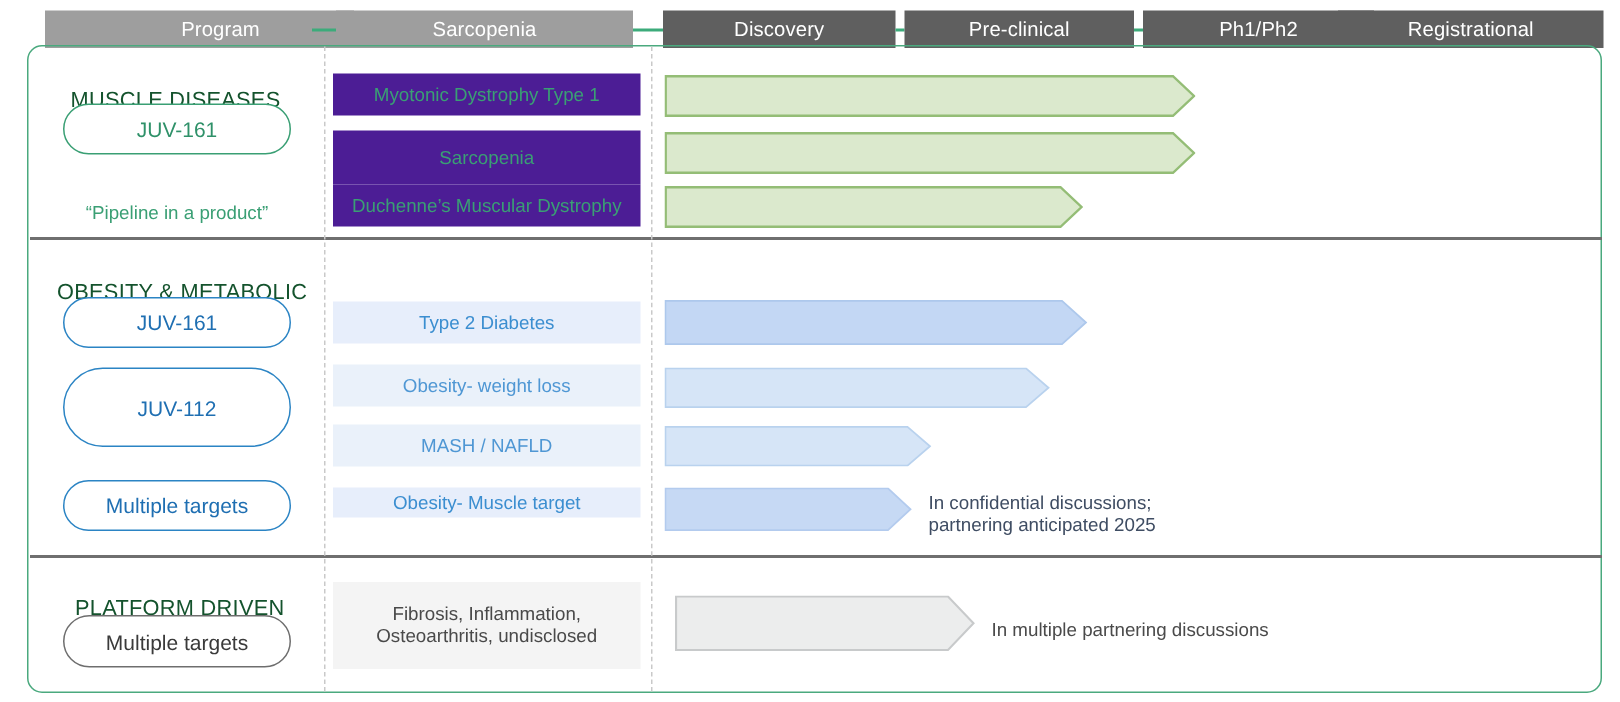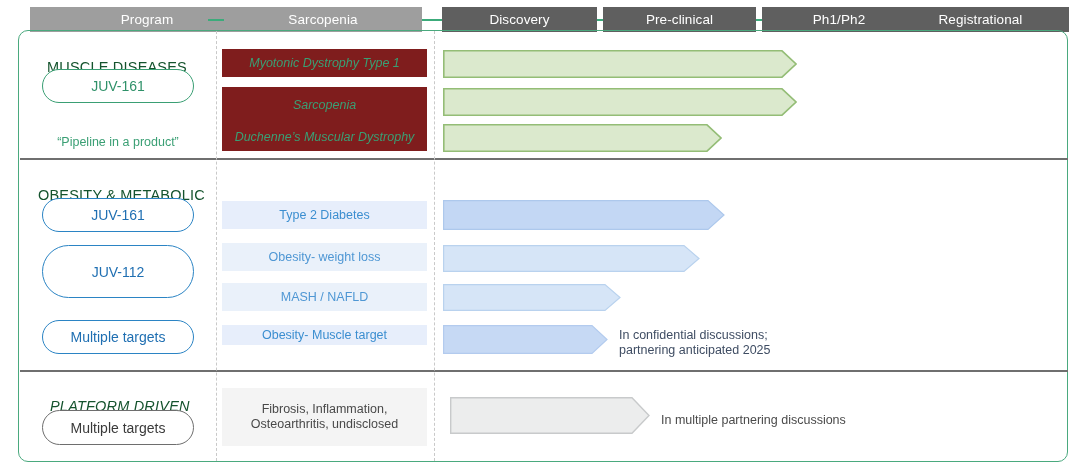--- a/index.html
+++ b/index.html
@@ -63,21 +63,21 @@
     white-space:nowrap;text-align:center;margin-top:25px;
   }
 
   
   .chip{
     position:absolute;left:222px;width:205px;
     display:flex;align-items:center;justify-content:center;
     text-align:center;font-size:12.5px;line-height:15px;
     box-sizing:border-box;padding:0 4px;
   }
-  .chip.green{background:#7f1d1d;color:#3a9f74;font-style:italic;}
+  .chip.green{background:#4c1d95;color:#3a9f74;}
   .chip.blue{background:#e7eefb;color:#3b8ed0;}
   .chip.blue2{background:#eaf1fa;color:#4f97d4;}
   .chip.gray{background:#f4f4f4;color:#494949;}
 
   
   .arrow{position:absolute;box-sizing:border-box;}
   .arrow svg{display:block;width:100%;height:100%;}
 
   .note{
     position:absolute;color:#3f4d63;font-size:12.5px;line-height:15px;
@@ -185,21 +185,21 @@
   </div>
   <div class="arrow" style="left:443px;top:325px;width:165px;height:29px;">
     <svg viewBox="0 0 165 29" preserveAspectRatio="none">
       <polygon points="0.6,0.6 149,0.6 164,14.5 149,28.4 0.6,28.4" fill="#c6d9f4" stroke="#b3cbee" stroke-width="1.2"></polygon>
     </svg>
   </div>
 
   <div class="note" style="left:619px;top:328px;">In confidential discussions;
 partnering anticipated 2025</div>
 
-  <div class="sec-title" style="left:50px;top:383px;font-style:italic;">PLATFORM DRIVEN</div>
+  <div class="sec-title" style="left:50px;top:383px;">PLATFORM DRIVEN</div>
 
   <div class="pill gray" style="left:42px;top:410px;width:152px;height:35px;">
       <span>Multiple targets</span>
     </div>
 
   <div class="chip gray" style="top:388px;height:58px;white-space:pre-line;">Fibrosis, Inflammation,
 Osteoarthritis, undisclosed</div>
 
   <div class="arrow" style="left:450px;top:397px;width:200px;height:37px;">
     <svg viewBox="0 0 200 37" preserveAspectRatio="none">

